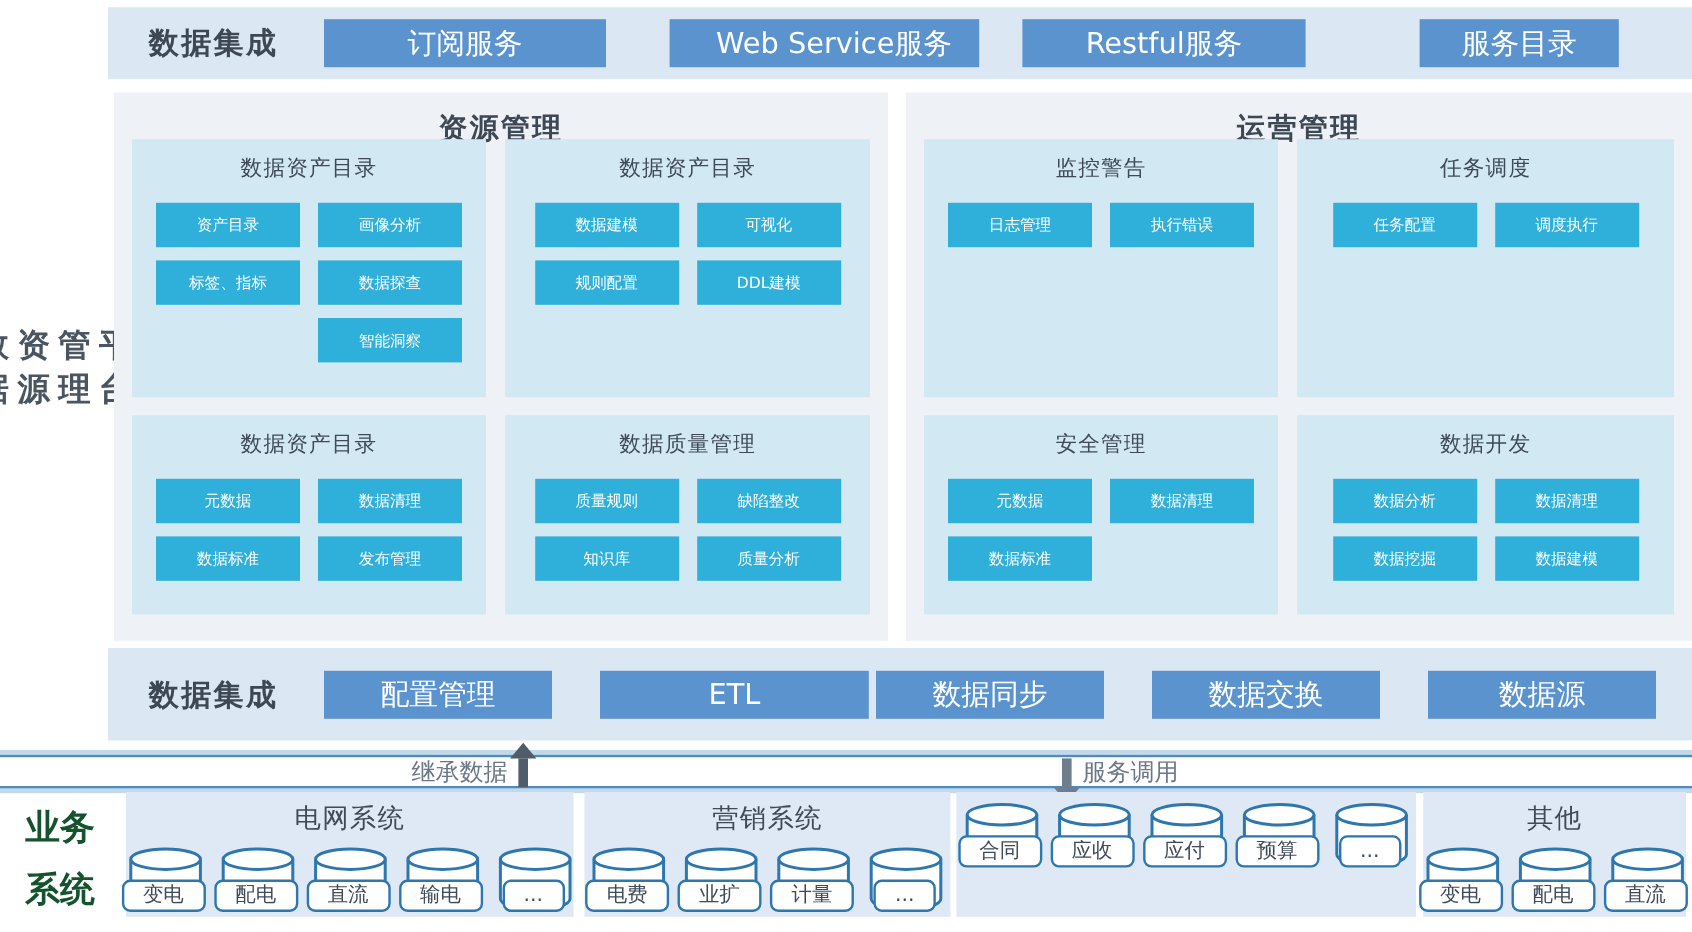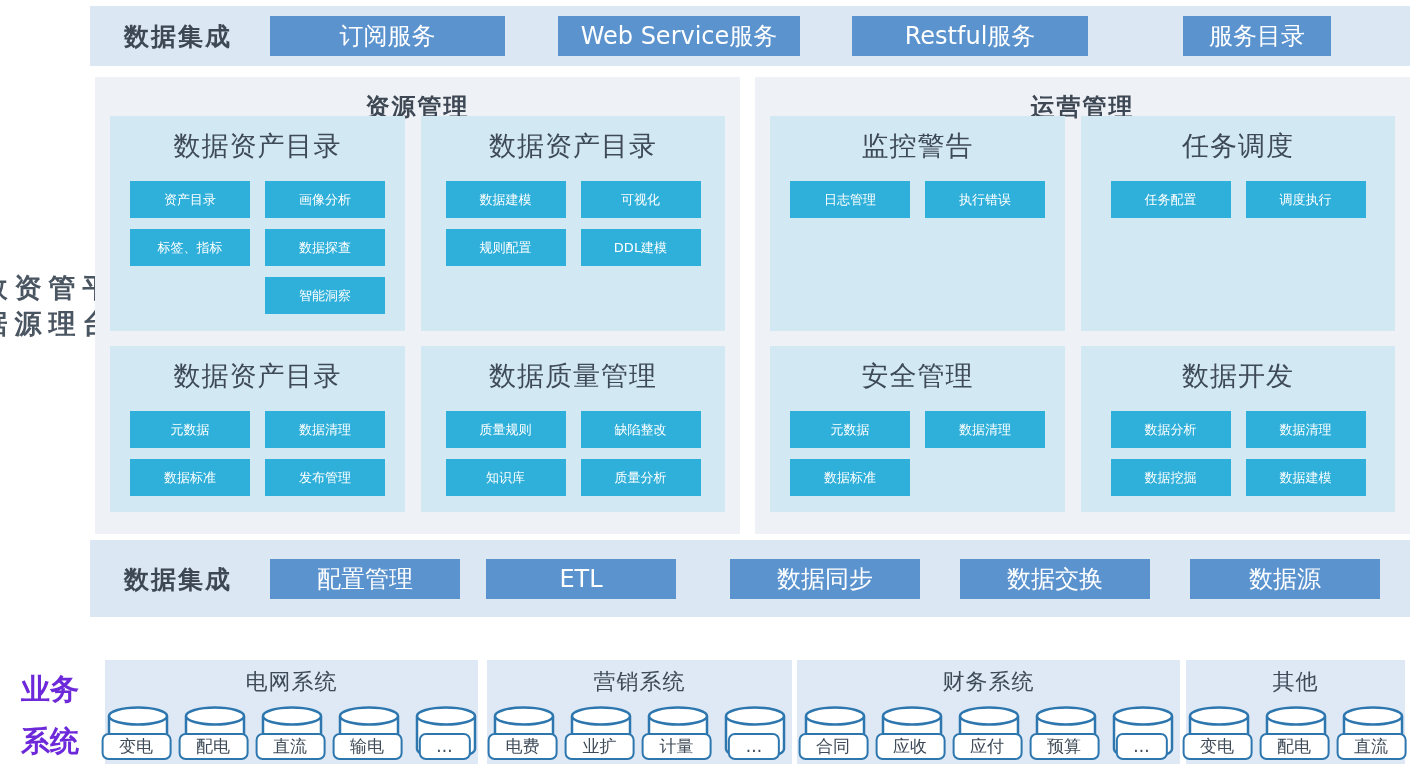--- a/index.html
+++ b/index.html
@@ -22,21 +22,21 @@
   .vlabel{position:absolute;left:0;top:77px;width:90px;height:457px;display:flex;
     justify-content:center;align-items:center;gap:7px;font-size:27px;font-weight:bold;color:#4a5562;}
   .panel{position:absolute;top:77px;height:457px;background:var(--panel-bg);}
   #panel-resource{left:95px;width:645px;}
   #panel-operation{left:755px;width:655px;}
   .panel-title{text-align:center;font-size:24px;font-weight:bold;color:var(--dark);
     padding-top:14px;height:39px;box-sizing:border-box;letter-spacing:2px;}
   .section-grid{display:grid;grid-template-columns:295px 1fr;grid-template-rows:215px 166px;
     gap:15px 16px;margin:0 15px;}
   .section{background:var(--section-bg);padding-top:12px;box-sizing:border-box;}
-  .section-title{text-align:center;font-size:27px;color:#3e4a57;margin-bottom:17px;letter-spacing:1px;}
+  .section-title{text-align:center;font-size:18px;color:#3e4a57;margin-bottom:17px;letter-spacing:1px;}
   .rows{display:flex;flex-direction:column;gap:11px;align-items:center;}
   .row{display:flex;gap:15px;}
   .btn-cyan{width:120px;height:37px;background:var(--cyan);color:#fff;font-size:13px;
     display:flex;align-items:center;justify-content:center;white-space:nowrap;}
   .btn-cyan.empty{visibility:hidden;}
   .bus{position:absolute;left:0;top:629px;width:1410px;height:24px;background:#fff;
     border-top:2px solid var(--busline);border-bottom:2px solid var(--busline);
     box-shadow:0 -4px 0 #c2d9ec,0 4px 0 #c2d9ec;}
   .bus-item{position:absolute;top:0;height:24px;display:flex;align-items:center;gap:2px;
     font-size:20px;color:var(--gray);}
@@ -47,41 +47,41 @@
   .arrow-down{margin-top:14px;}
   .head-up{width:0;height:0;border-left:11px solid transparent;border-right:11px solid transparent;
     border-bottom:13px solid #4f5d6a;}
   .head-down{width:0;height:0;border-left:11px solid transparent;border-right:11px solid transparent;
     border-top:13px solid #6e7e8d;}
   .stem{width:8px;height:24px;}
   .stem.up{background:#4f5d6a;}
   .stem.down{background:#6e7e8d;}
   #business-label{position:absolute;left:2px;top:660px;width:96px;height:112px;display:flex;
     flex-direction:column;justify-content:center;align-items:center;gap:12px;
-    font-size:29px;font-weight:bold;color:#6d28d9;}
+    font-size:29px;font-weight:bold;color:#14532d;}
   .group{position:absolute;top:660px;height:104px;background:var(--group-bg);box-sizing:border-box;}
   .group-title{text-align:center;font-size:22px;color:#3e4a57;padding-top:7px;letter-spacing:1px;}
   .cyl-row{display:flex;justify-content:center;gap:13px;margin-top:8px;}
   .cyl{position:relative;width:64px;height:56px;}
   .cyl svg{position:absolute;left:0;top:0;}
   .plate{position:absolute;left:50%;bottom:1px;transform:translateX(-52%);background:#fff;
     border:2px solid var(--cyl);border-radius:7px;font-size:17px;color:#3e4a57;
     padding:0 16px;line-height:23px;white-space:nowrap;}
 </style>
 </head>
 <body style="--steel: #5b93ce; --cyan: #2fb0da; --strip-bg: #dbe7f3; --panel-bg: #eef1f5; --section-bg: #d2e8f3; --group-bg: #dfe9f6; --cyl: #2d77ae; --busline: #4d8cbf; --dark: #3d4854; --gray: #6b7787;">
 
 <div id="page">
 
   <div id="top-strip" class="strip">
     <div class="strip-label">数据集成</div>
   <div class="btn btn-steel" style="left: 180px; width: 235px;">订阅服务</div>
-      <div class="btn btn-steel" style="left: 468px; width: 242px;">Web Service服务</div>
+      <div class="btn btn-steel" style="left: 468px; width: 242px; padding-left: 16px;">Web Service服务</div>
       <div class="btn btn-steel" style="left: 762px; width: 236px;">Restful服务</div>
-      <div class="btn btn-steel" style="left: 1093px; width: 148px;">服务目录</div>
+      <div class="btn btn-steel" style="left: 1093px; width: 166px;">服务目录</div>
     </div>
 
   <div class="vlabel" id="platform-label">
       <div>数据</div>
       <div>资源</div>
       <div>管理</div>
       <div>平台</div>
     </div>
 
   <div class="panel" id="panel-resource">
@@ -192,26 +192,42 @@
               <div class="btn-cyan">数据建模</div>
             </div>
           </div>
         </div>
       </div>
   </div>
 
   <div id="bottom-strip" class="strip">
     <div class="strip-label">数据集成</div>
   <div class="btn btn-steel" style="left: 180px; width: 190px;">配置管理</div>
-      <div class="btn btn-steel" style="left: 396px; width: 190px;">ETL</div>
+      <div class="btn btn-steel" style="left: 410px; width: 224px;">ETL</div>
       <div class="btn btn-steel" style="left: 640px; width: 190px;">数据同步</div>
       <div class="btn btn-steel" style="left: 870px; width: 190px;">数据交换</div>
       <div class="btn btn-steel" style="left: 1100px; width: 190px;">数据源</div>
     </div>
 
+  <div class="bus">
+    <div class="bus-item" id="bus-inherit">
+      <span>继承数据</span>
+      <div class="arrow arrow-up">
+        <div class="head-up"></div>
+        <div class="stem up"></div>
+      </div>
+    </div>
+    <div class="bus-item" id="bus-call">
+      <div class="arrow arrow-down">
+        <div class="stem down"></div>
+        <div class="head-down"></div>
+      </div>
+      <span>服务调用</span>
+    </div>
+  </div>
 
   <div id="business-label">
     <div>业务</div>
     <div>系统</div>
   </div>
 
 <div class="group" style="left: 105px; width: 373px;">
       <div class="group-title">电网系统</div>
       <div class="cyl-row">
         <div class="cyl">
@@ -278,21 +294,20 @@
         <div class="cyl">
           <svg width="64" height="56" viewBox="0 0 64 56">
             <path d="M3 11 v33 a29 9 0 0 0 58 0 v-33" fill="#ffffff" stroke="#2d77ae" stroke-width="2.5"></path>
             <ellipse cx="32" cy="11" rx="29" ry="8.5" fill="#ffffff" stroke="#2d77ae" stroke-width="2.5"></ellipse>
           </svg>
           <div class="plate">...</div>
         </div>
       </div>
     </div>
     <div class="group" style="left: 797px; width: 383px;">
-      <div class="group-title">财务系统</div>
       <div class="cyl-row">
         <div class="cyl">
           <svg width="64" height="56" viewBox="0 0 64 56">
             <path d="M3 11 v33 a29 9 0 0 0 58 0 v-33" fill="#ffffff" stroke="#2d77ae" stroke-width="2.5"></path>
             <ellipse cx="32" cy="11" rx="29" ry="8.5" fill="#ffffff" stroke="#2d77ae" stroke-width="2.5"></ellipse>
           </svg>
           <div class="plate">合同</div>
         </div>
         <div class="cyl">
           <svg width="64" height="56" viewBox="0 0 64 56">

